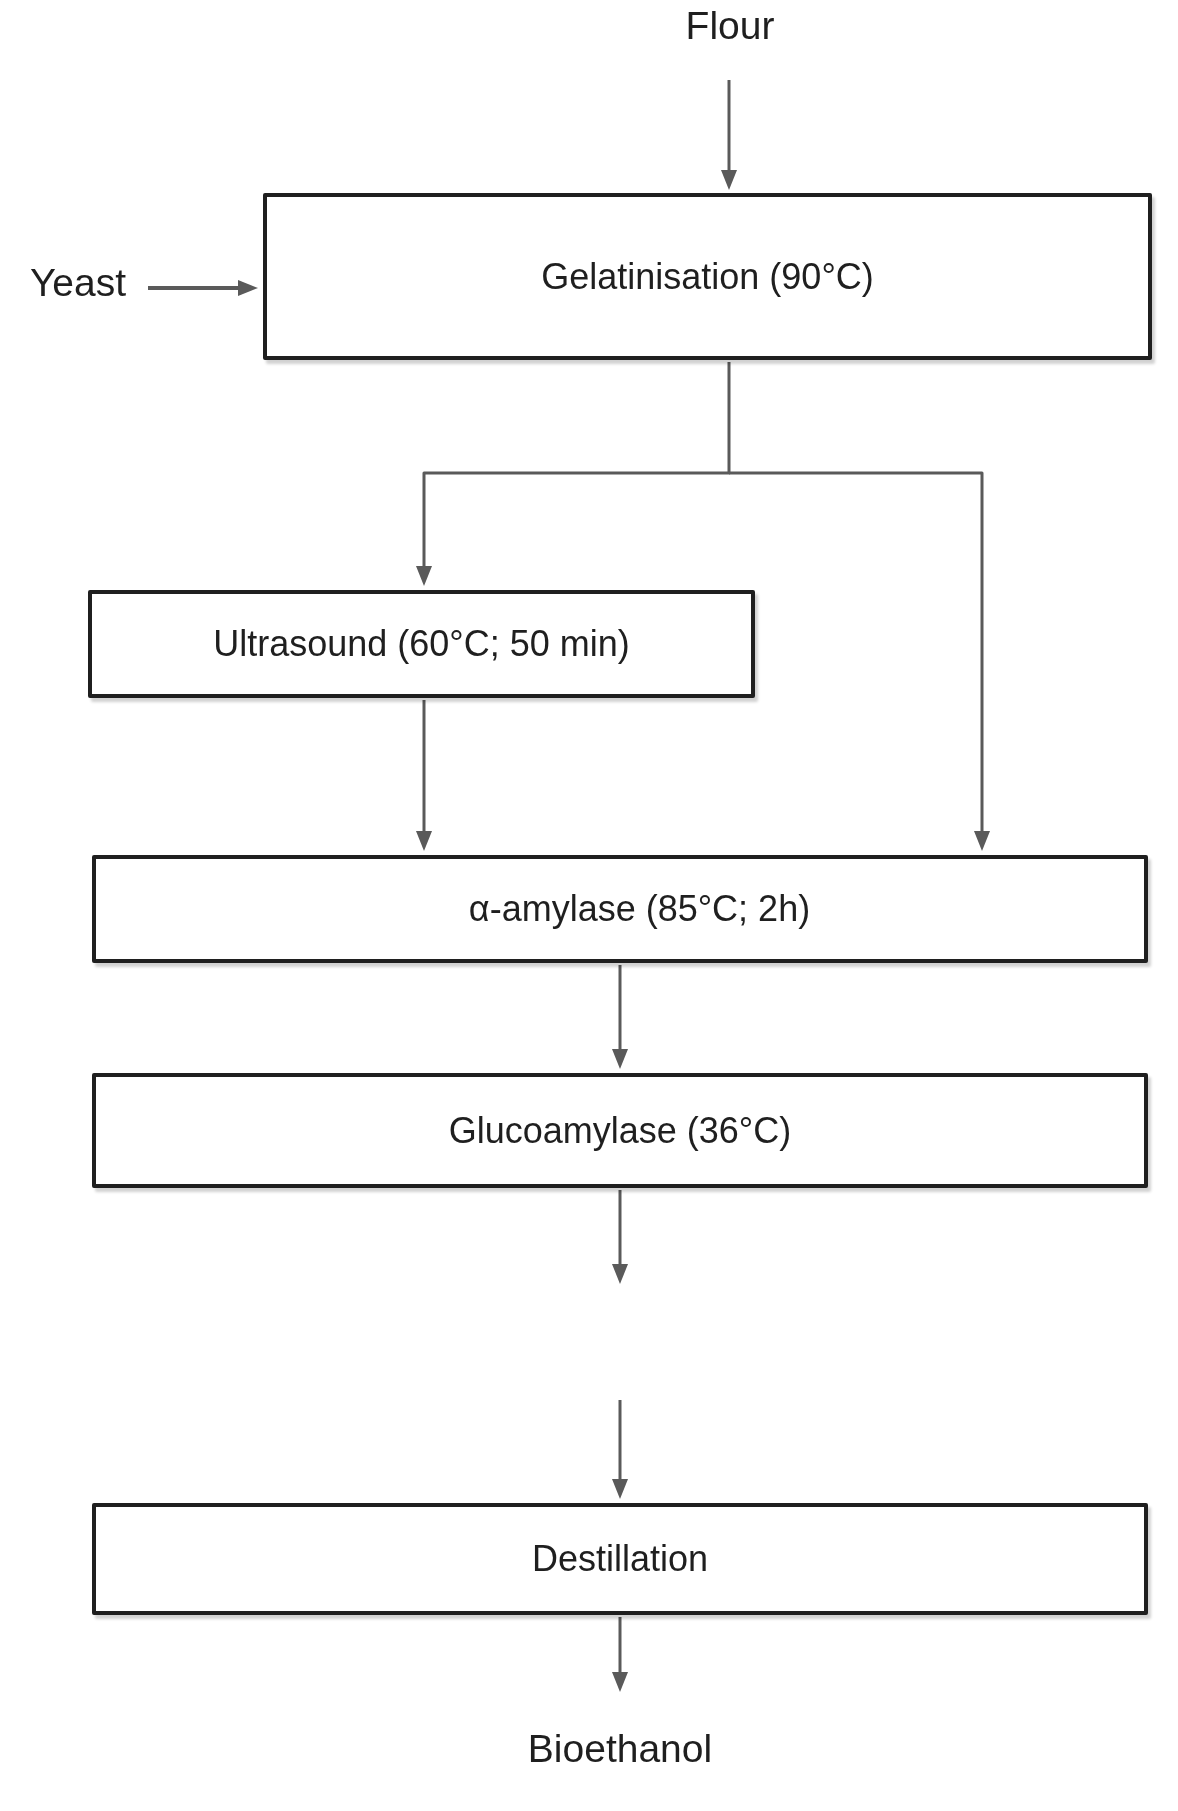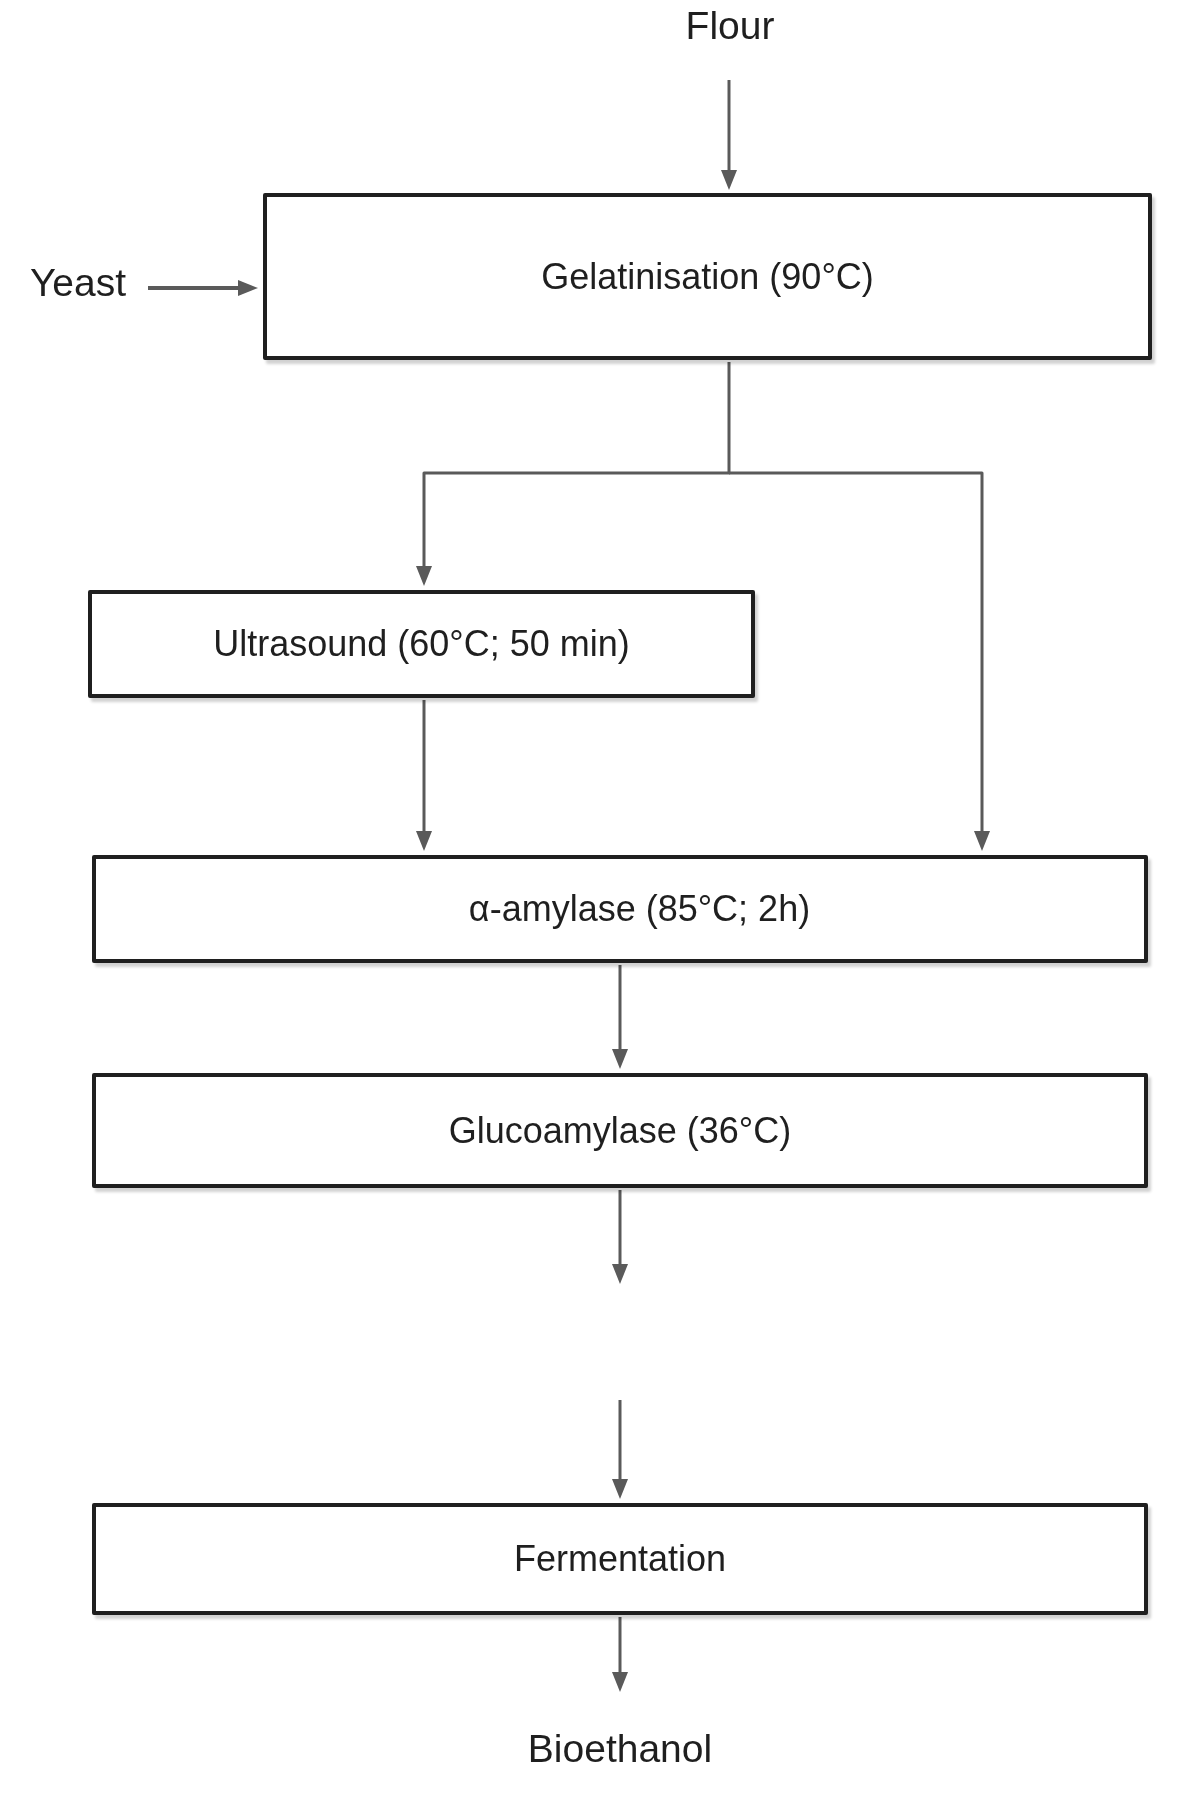--- a/index.html
+++ b/index.html
@@ -104,18 +104,18 @@
   <div class="node" id="box-alpha-amylase">
     <span>α-amylase (85°C; 2h)</span>
   </div>
 
   <div class="node" id="box-glucoamylase">
     <span>Glucoamylase (36°C)</span>
   </div>
 
 
   <div class="node" id="box-destillation">
-    <span>Fermentation</span>
+    <span>Destillation</span>
   </div>
 
   <div class="free-label" id="label-bioethanol">Bioethanol</div>
 
 </div>
 
 </body></html>

